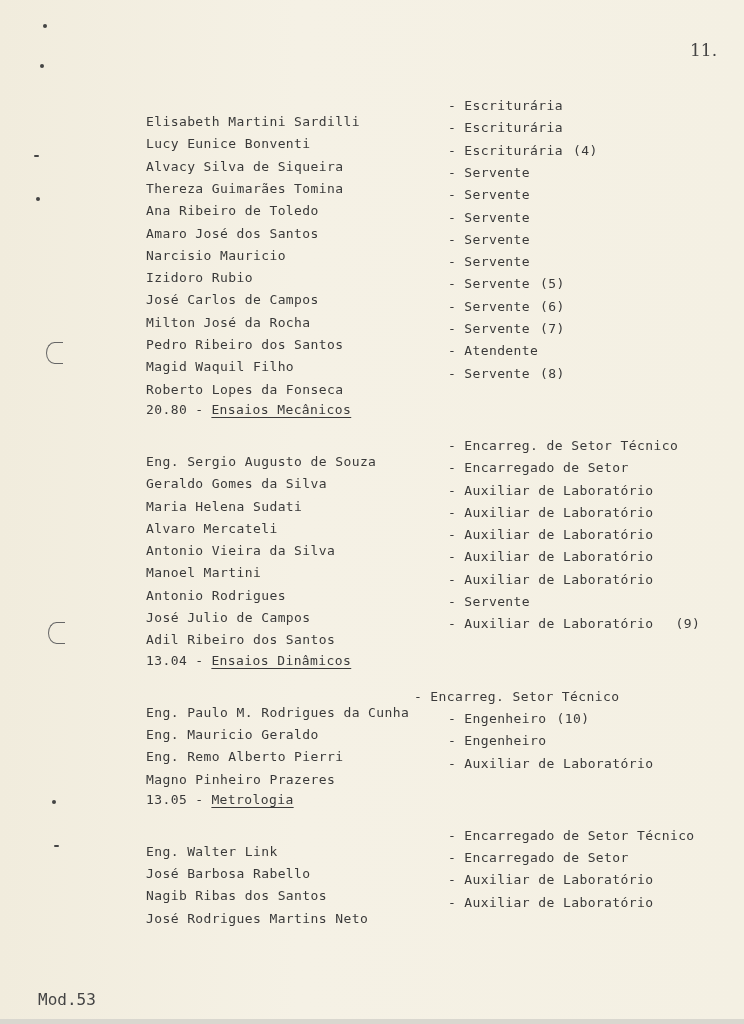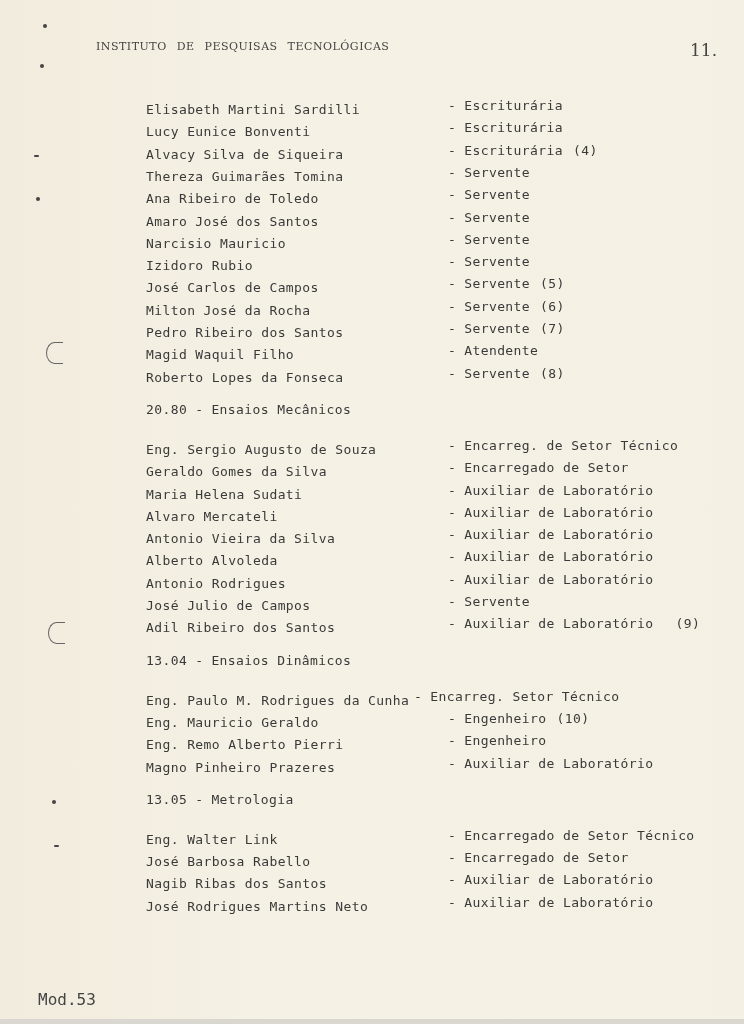--- a/index.html
+++ b/index.html
@@ -27,43 +27,42 @@
   .page-number {
     position: absolute; left: 690px; top: 40px;
     font-family: "DejaVu Serif", "Liberation Serif", serif;
     font-size: 17px; color: #444;
   }
   .row {
     position: absolute; left: 146px; height: 20px;
     font-size: 13px; line-height: 20px; white-space: pre;
     letter-spacing: 0.4px;
   }
-  .row .name { position: absolute; left: 0; top: 4px; }
+  .row .name { position: absolute; left: 0; top: 16px; }
   .row .role { position: absolute; left: 302px; top: 0; }
   .row .role .dash { margin-right: 8px; }
   .section {
     position: absolute; left: 146px; height: 20px;
     font-size: 13px; line-height: 20px; white-space: pre; letter-spacing: 0.4px;
   }
-  .section .sec-title { text-underline-offset: 3px; margin-top: 44px; }
+  .section .sec-title { text-decoration: underline; text-underline-offset: 3px; margin-top: 44px; }
   .footer {
     position: absolute; left: 38px; top: 990px;
     font-size: 16px; color: #444;
   }
   .speck { position: absolute; background: #444; border-radius: 50%; }
   .hole {
     position: absolute; width: 16px; height: 20px; border: 1.5px solid #666;
     border-right: none; border-radius: 50% 0 0 50%;
   }
 </style>
 </head>
 <body>
 
 <div class="page">
-  <div class="header-title">INSTITUTO DE PESQUISAS TECNOLÓGICAS</div>
   <div class="page-number">11.</div>
 
   <div id="content">
       <div class="row" style="top: 96px;"><span class="name">Elisabeth Martini Sardilli</span><span class="role"><span class="dash">-</span><span>Escriturária</span></span></div>
       <div class="row" style="top: 118.3px;"><span class="name">Lucy Eunice Bonventi</span><span class="role"><span class="dash">-</span><span>Escriturária</span></span></div>
       <div class="row" style="top: 140.6px;"><span class="name">Alvacy Silva de Siqueira</span><span class="role"><span class="dash">-</span><span>Escriturária</span><span style="margin-left: 10px;">(4)</span></span></div>
       <div class="row" style="top: 162.9px;"><span class="name">Thereza Guimarães Tomina</span><span class="role"><span class="dash">-</span><span>Servente</span></span></div>
       <div class="row" style="top: 185.2px;"><span class="name">Ana Ribeiro de Toledo</span><span class="role"><span class="dash">-</span><span>Servente</span></span></div>
       <div class="row" style="top: 207.5px;"><span class="name">Amaro José dos Santos</span><span class="role"><span class="dash">-</span><span>Servente</span></span></div>
       <div class="row" style="top: 229.8px;"><span class="name">Narcisio Mauricio</span><span class="role"><span class="dash">-</span><span>Servente</span></span></div>
@@ -72,21 +71,21 @@
       <div class="row" style="top: 296.7px;"><span class="name">Milton José da Rocha</span><span class="role"><span class="dash">-</span><span>Servente</span><span style="margin-left: 10px;">(6)</span></span></div>
       <div class="row" style="top: 319px;"><span class="name">Pedro Ribeiro dos Santos</span><span class="role"><span class="dash">-</span><span>Servente</span><span style="margin-left: 10px;">(7)</span></span></div>
       <div class="row" style="top: 341.3px;"><span class="name">Magid Waquil Filho</span><span class="role"><span class="dash">-</span><span>Atendente</span></span></div>
       <div class="row" style="top: 363.6px;"><span class="name">Roberto Lopes da Fonseca</span><span class="role"><span class="dash">-</span><span>Servente</span><span style="margin-left: 10px;">(8)</span></span></div>
       <div class="section" style="top: 399.9px;"><span>20.80</span><span style="margin: 0px 8px;">-</span><span class="sec-title">Ensaios Mecânicos</span></div>
       <div class="row" style="top: 435.9px;"><span class="name">Eng. Sergio Augusto de Souza</span><span class="role"><span class="dash">-</span><span>Encarreg. de Setor Técnico</span></span></div>
       <div class="row" style="top: 458.2px;"><span class="name">Geraldo Gomes da Silva</span><span class="role"><span class="dash">-</span><span>Encarregado de Setor</span></span></div>
       <div class="row" style="top: 480.5px;"><span class="name">Maria Helena Sudati</span><span class="role"><span class="dash">-</span><span>Auxiliar de Laboratório</span></span></div>
       <div class="row" style="top: 502.8px;"><span class="name">Alvaro Mercateli</span><span class="role"><span class="dash">-</span><span>Auxiliar de Laboratório</span></span></div>
       <div class="row" style="top: 525.1px;"><span class="name">Antonio Vieira da Silva</span><span class="role"><span class="dash">-</span><span>Auxiliar de Laboratório</span></span></div>
-      <div class="row" style="top: 547.4px;"><span class="name">Alberto Alvoleda</span><span class="role"><span class="dash">-</span><span>Auxiliar de Laboratório</span></span></div>
+      <div class="row" style="top: 547.4px;"><span class="name">Manoel Martini</span><span class="role"><span class="dash">-</span><span>Auxiliar de Laboratório</span></span></div>
       <div class="row" style="top: 569.7px;"><span class="name">Antonio Rodrigues</span><span class="role"><span class="dash">-</span><span>Auxiliar de Laboratório</span></span></div>
       <div class="row" style="top: 592px;"><span class="name">José Julio de Campos</span><span class="role"><span class="dash">-</span><span>Servente</span></span></div>
       <div class="row" style="top: 614.3px;"><span class="name">Adil Ribeiro dos Santos</span><span class="role"><span class="dash">-</span><span>Auxiliar de Laboratório</span><span style="margin-left: 22px;">(9)</span></span></div>
       <div class="section" style="top: 650.6px;"><span>13.04</span><span style="margin: 0px 8px;">-</span><span class="sec-title">Ensaios Dinâmicos</span></div>
       <div class="row" style="top: 686.6px;"><span class="name">Eng. Paulo M. Rodrigues da Cunha</span><span class="role" style="left: 268px;"><span class="dash">-</span><span>Encarreg. Setor Técnico</span></span></div>
       <div class="row" style="top: 708.9px;"><span class="name">Eng. Mauricio Geraldo</span><span class="role"><span class="dash">-</span><span>Engenheiro</span><span style="margin-left: 10px;">(10)</span></span></div>
       <div class="row" style="top: 731.2px;"><span class="name">Eng. Remo Alberto Pierri</span><span class="role"><span class="dash">-</span><span>Engenheiro</span></span></div>
       <div class="row" style="top: 753.5px;"><span class="name">Magno Pinheiro Prazeres</span><span class="role"><span class="dash">-</span><span>Auxiliar de Laboratório</span></span></div>
       <div class="section" style="top: 789.8px;"><span>13.05</span><span style="margin: 0px 8px;">-</span><span class="sec-title">Metrologia</span></div>
       <div class="row" style="top: 825.8px;"><span class="name">Eng. Walter Link</span><span class="role"><span class="dash">-</span><span>Encarregado de Setor Técnico</span></span></div>

